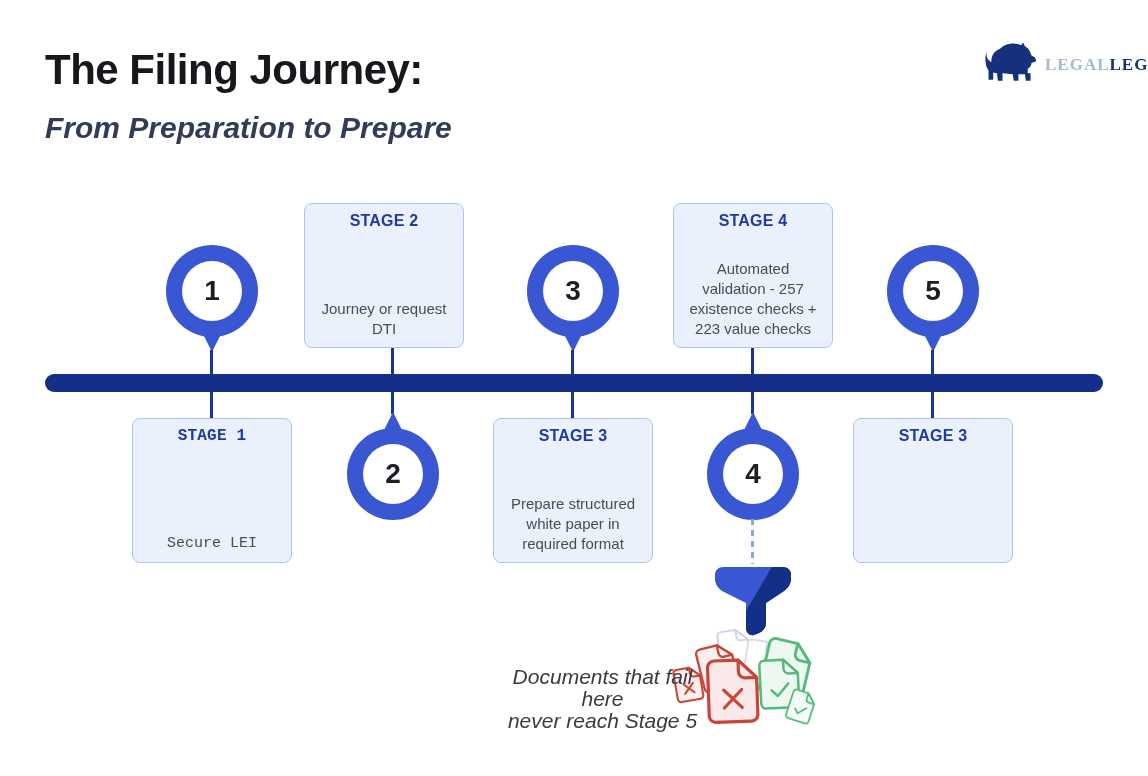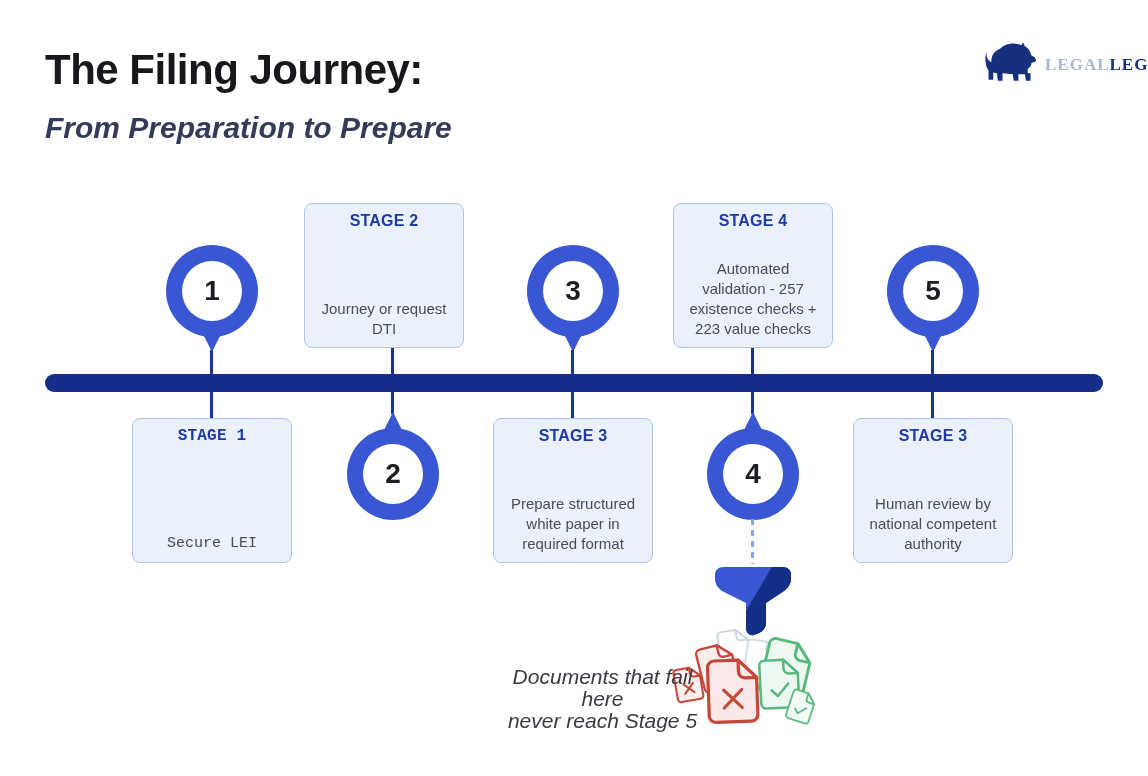--- a/index.html
+++ b/index.html
@@ -115,21 +115,20 @@
   </div>
 
   <div class="tail tail-down" style="left:918px;top:322px;"></div>
   <div class="pin" style="left:887px;top:245px;">
     <div class="pin-inner">5</div>
   </div>
   <div class="conn" style="left:931px;top:350px;height:26px;"></div>
   <div class="conn" style="left:931px;top:392px;height:27px;"></div>
   <div class="stage-box" style="left:853px;top:418px;">
     <div class="box-title">STAGE 3</div>
-    <div class="box-desc">Human review by national competent authority</div>
   </div>
 
   <div class="dash-line"></div>
 
   <svg class="funnel" width="80" height="72" viewBox="0 0 80 72">
     <defs>
       <clipPath id="funnelClip">
         <path d="M11,2 H69 C75,2 78,5 78,10 V14 C78,19 75,23 71,26 L53,38 V58 C53,63 50,66 46,68 L41,70 C37,71 33,68 33,63 V38 L9,26 C5,23 2,19 2,14 V10 C2,5 5,2 11,2 Z"></path>
       </clipPath>
     </defs>

